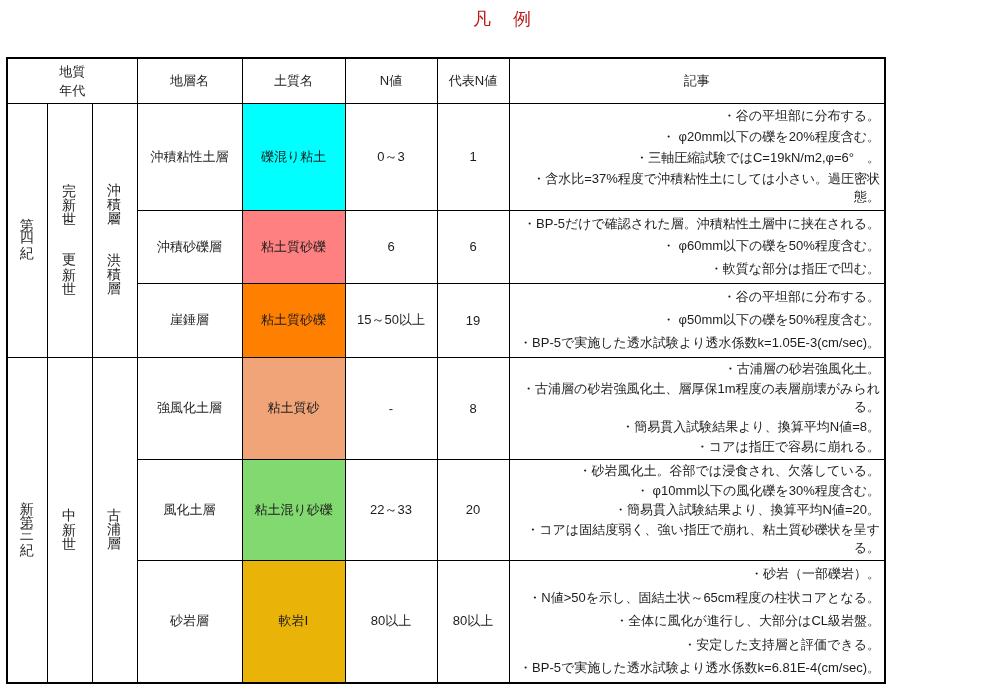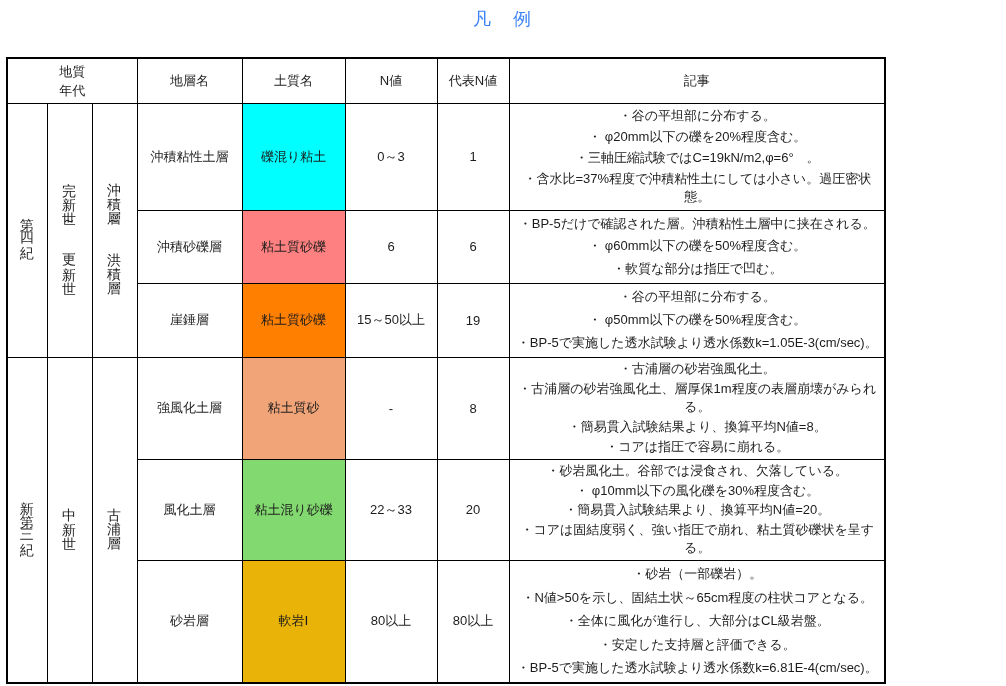--- a/index.html
+++ b/index.html
@@ -3,40 +3,40 @@
 <meta charset="utf-8">
 <style>
   html,body{margin:0;padding:0;}
   body{
     width:1006px;height:686px;position:relative;background:#ffffff;
     font-family:"Liberation Sans","DejaVu Sans",sans-serif;
     color:#1c1c1c;-webkit-font-smoothing:antialiased;
   }
   .page-title{
     position:absolute;top:7px;left:0;width:1006px;text-align:center;
-    font-size:18px;letter-spacing:2px;color:#3b82f6;
+    font-size:18px;letter-spacing:2px;color:#b91c1c;
   }
   table.legend{
     position:absolute;top:57px;left:6px;width:880px;
     border-collapse:collapse;table-layout:fixed;
     border:2px solid #000;
   }
   td,th{border:1px solid #000;padding:0;font-weight:normal;overflow:hidden;}
   th{font-size:13px;}
   .hdr{height:45px;text-align:center;vertical-align:middle;font-size:13px;}
   .hdr .two-line div{line-height:19px;}
   .center{text-align:center;vertical-align:middle;font-size:13px;}
   .vert{text-align:center;vertical-align:middle;}
   .vert .vtxt{
     writing-mode:vertical-rl;text-orientation:mixed;display:inline-block;
     font-size:14px;letter-spacing:14px;
   }
   .swatch{text-align:center;vertical-align:middle;font-size:13px;color:#1c1c1c;}
   .notes-cell{vertical-align:middle;padding:0 4px 0 5px;}
-  .notes{display:flex;flex-direction:column;justify-content:space-around;font-size:13px;text-align:center;}
+  .notes{display:flex;flex-direction:column;justify-content:space-around;font-size:13px;text-align:right;}
   .r1{height:107px;} .r1 .notes{height:101px;}
   .r2{height:73px;}  .r2 .notes{height:68px;}
   .r3{height:74px;}  .r3 .notes{height:69px;}
   .r4{height:102px;} .r4 .notes{height:97px;}
   .r5{height:101px;} .r5 .notes{height:96px;}
   .r6{height:123px;} .r6 .notes{height:118px;}
   col.c-period{width:40px;} col.c-epoch{width:45px;} col.c-form{width:45px;}
   col.c-stratum{width:105px;} col.c-soil{width:103px;}
   col.c-n{width:92px;} col.c-repn{width:72px;} col.c-notes{width:auto;}
 </style>

